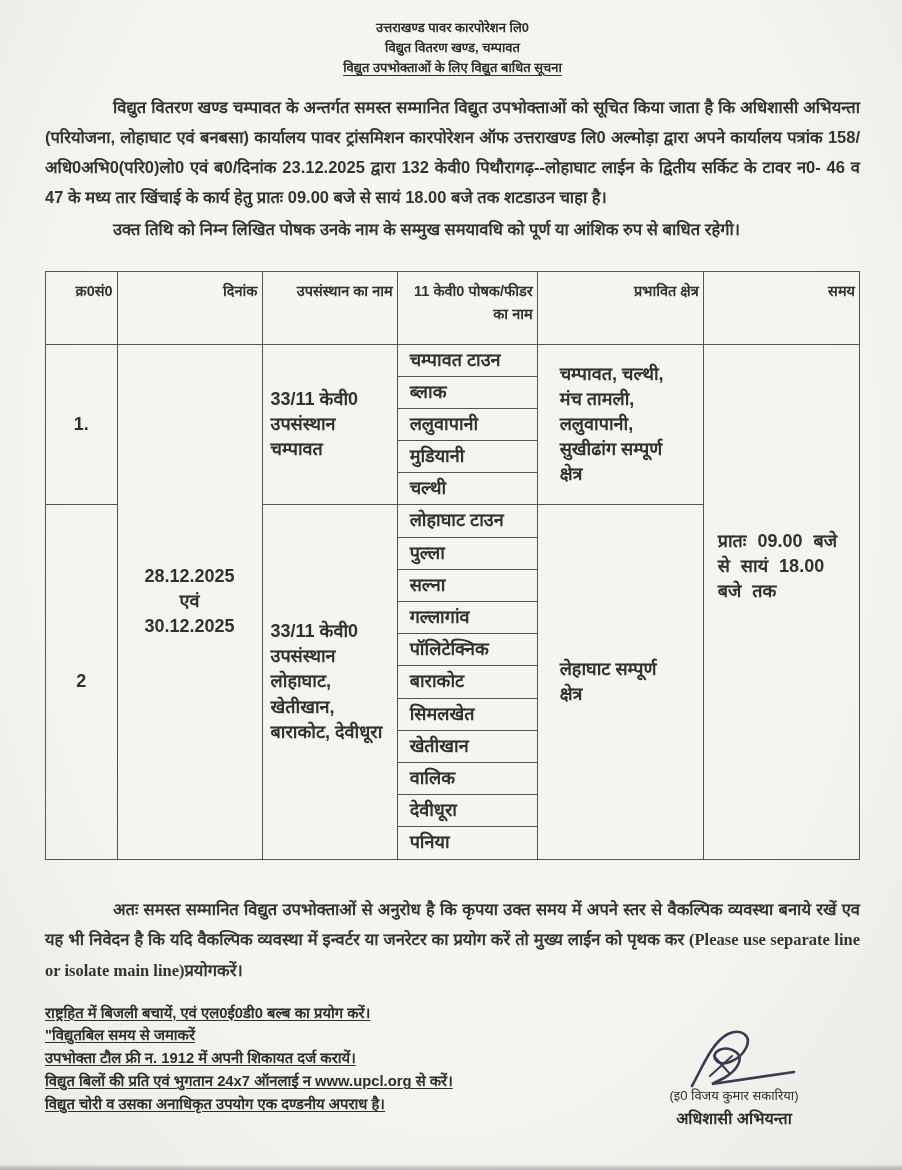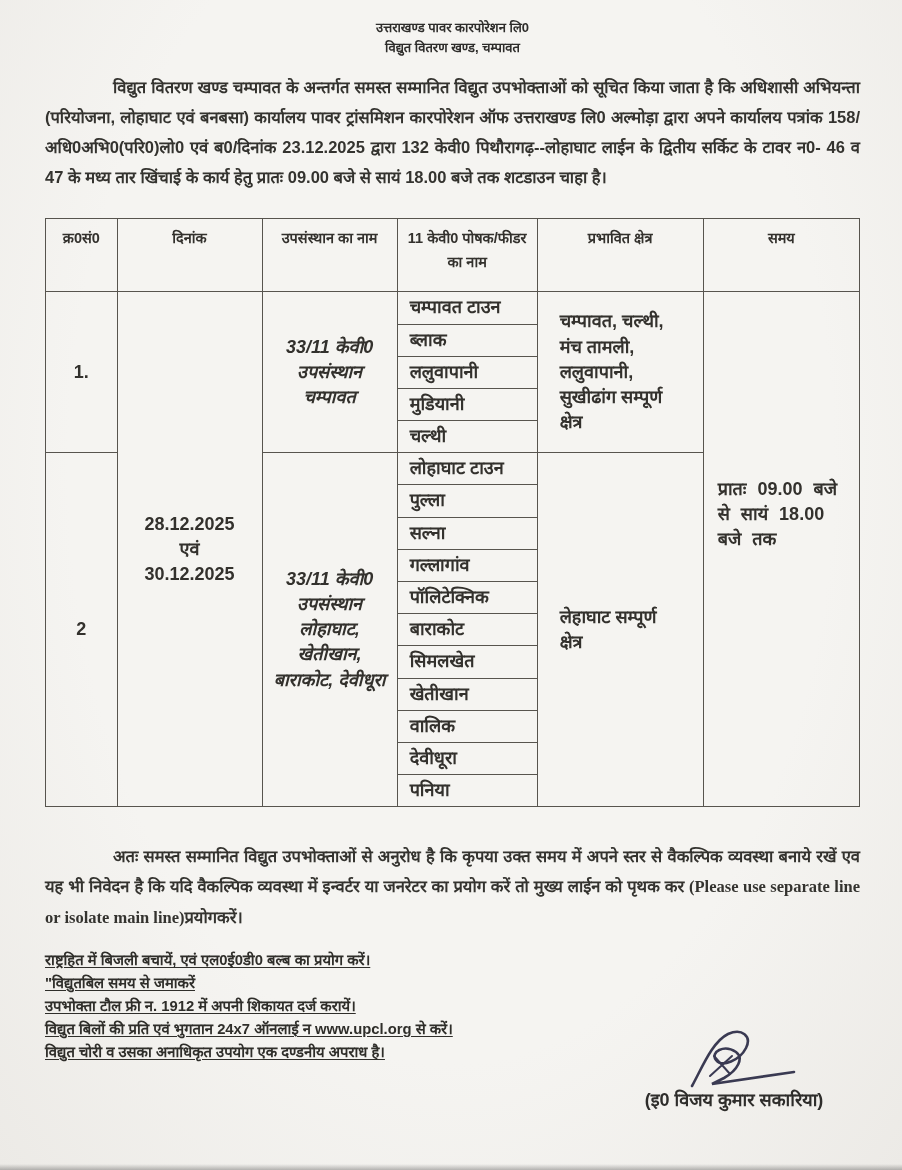--- a/index.html
+++ b/index.html
@@ -36,52 +36,54 @@
   table.outage th, table.outage td{
     border:1.6px solid #57544e;
     font-weight:700;
     color:#33312d;
   }
   table.outage th{
     font-size:14.5px;
     vertical-align:top;
     padding:8px 4px 4px 4px;
     height:60px;
-    text-align:center;
+    text-align:right;
     font-weight:700;
     line-height:1.6;
   }
   table.outage td{font-size:18px;line-height:1.4;}
   td.c-sn{text-align:center;}
   td.c-date{text-align:center;font-size:15px;line-height:1.9;}
-  td.c-sub{text-align:center;padding:4px 8px;line-height:1.9;font-style:italic;}
+  td.c-sub{padding:4px 8px;line-height:1.9;}
   td.c-feeder{text-align:left;padding:3px 4px 3px 12px;height:25px;}
   td.c-area{text-align:left;padding:4px 22px;line-height:1.8;}
   td.c-time{text-align:left;vertical-align:middle;padding:0 12px 70px 14px;line-height:2.0;word-spacing:6px;}
   .col-sn{width:8.8%;}.col-date{width:17.8%;}.col-sub{width:16.6%;}
   .col-feeder{width:17.2%;}.col-area{width:20.4%;}.col-time{width:19.2%;}
   .slogans{margin-top:16px;text-align:left;font-size:14.8px;font-weight:700;line-height:1.55;color:#2f2e2a;}
   .slogans div{text-decoration:underline;text-underline-offset:2px;}
   .sig-block{position:absolute;right:48px;top:1028px;width:240px;text-align:center;}
-  .sig-name{font-size:18px;font-weight:700;line-height:1.6;}
+  .sig-name{font-size:13px;font-weight:400;line-height:1.6;}
   .sig-desig{font-size:16px;font-weight:700;}
   .sig-mark{display:block;margin:0 auto -6px auto;}
 </style>
 </head>
 <body>
 
 <div class="page">
 
   <div class="doc-header">
     <div>उत्तराखण्ड पावर कारपोरेशन लि0</div>
     <div>विद्युत वितरण खण्ड, चम्पावत</div>
+    <div class="u">विद्युत उपभोक्ताओं के लिए विद्युत बाधित सूचना</div>
   </div>
 
   <div class="body-copy">
     <p>विद्युत वितरण खण्ड चम्पावत के अन्तर्गत समस्त सम्मानित विद्युत उपभोक्ताओं को सूचित किया जाता है कि अधिशासी अभियन्ता (परियोजना, लोहाघाट एवं बनबसा) कार्यालय पावर ट्रांसमिशन कारपोरेशन ऑफ उत्तराखण्ड लि0 अल्मोड़ा द्वारा अपने कार्यालय पत्रांक 158/अधि0अभि0(परि0)लो0 एवं ब0/दिनांक 23.12.2025 द्वारा 132 केवी0 पिथौरागढ़--लोहाघाट लाईन के द्वितीय सर्किट के टावर न0- 46 व 47 के मध्य तार खिंचाई के कार्य हेतु प्रातः 09.00 बजे से सायं 18.00 बजे तक शटडाउन चाहा है।</p>
+    <p>उक्त तिथि को निम्न लिखित पोषक उनके नाम के सम्मुख समयावधि को पूर्ण या आंशिक रुप से बाधित रहेगी।</p>
   </div>
 
   <table class="outage">
     <colgroup>
       <col class="col-sn">
         <col class="col-date">
         <col class="col-sub">
       <col class="col-feeder">
         <col class="col-area">
         <col class="col-time">
@@ -172,15 +174,16 @@
     <div>विद्युत बिलों की प्रति एवं भुगतान 24x7 ऑनलाई न www.upcl.org से करें।</div>
     <div>विद्युत चोरी व उसका अनाधिकृत उपयोग एक दण्डनीय अपराध है।</div>
   </div>
 
   <div class="sig-block">
     <svg class="sig-mark" width="160" height="64" viewBox="0 0 160 64">
       <path d="M 38 58 C 48 40 58 14 74 6 C 88 0 98 8 92 20 C 86 32 68 40 62 32 C 56 24 70 16 82 24 C 90 30 84 42 70 50 L 58 56 L 140 44" fill="none" stroke="#3a3a52" stroke-width="2.6" stroke-linecap="round"></path>
       <path d="M 60 28 L 76 46 M 78 28 L 56 48" fill="none" stroke="#3a3a52" stroke-width="2" stroke-linecap="round"></path>
     </svg>
     <div class="sig-name">(इ0 विजय कुमार सकारिया)</div>
+    <div class="sig-desig">अधिशासी अभियन्ता</div>
   </div>
 
 </div>
 
 </body></html>

